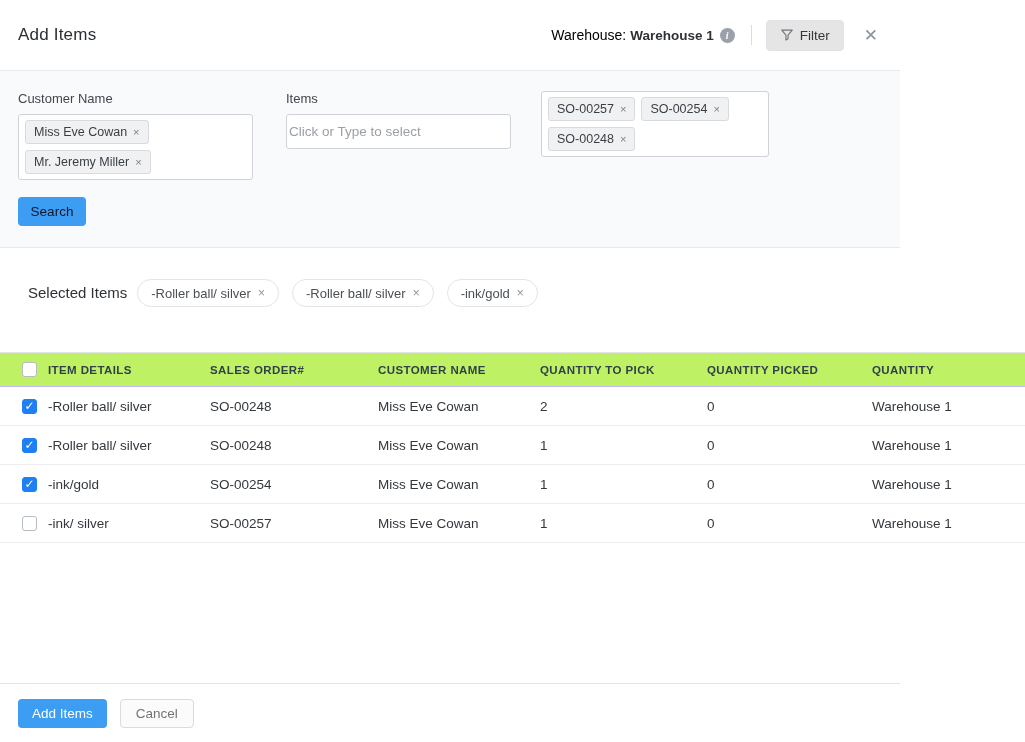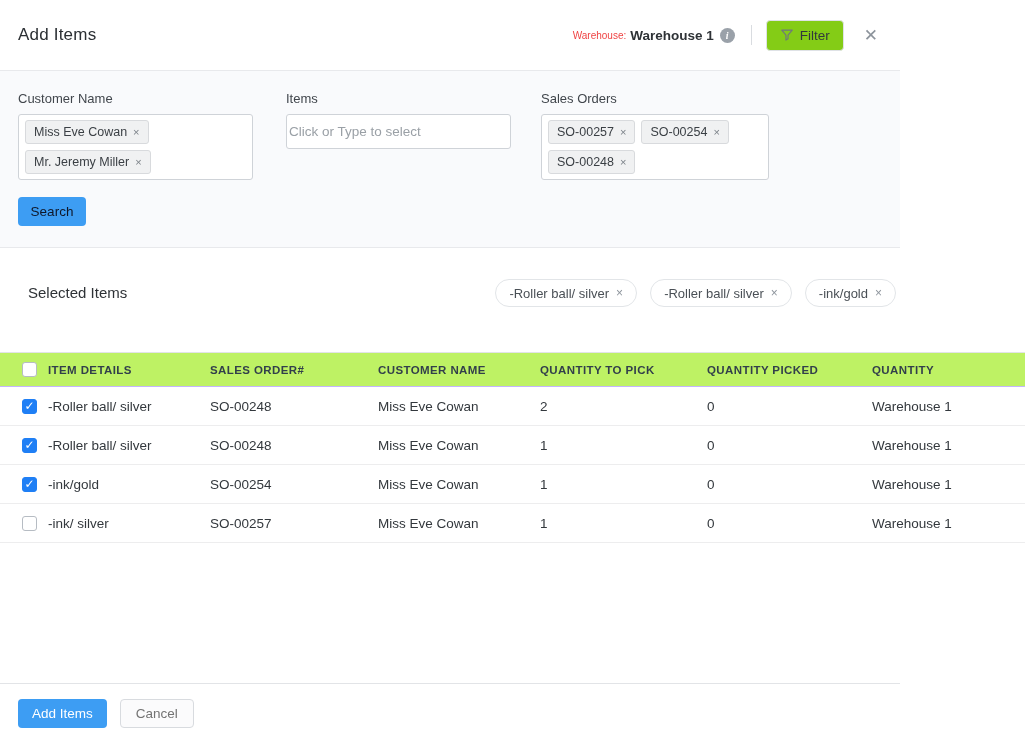--- a/index.html
+++ b/index.html
@@ -5,28 +5,28 @@
   * { margin:0; padding:0; box-sizing:border-box; }
   html,body { width:1025px; height:742px; overflow:hidden; background:#fff;
               font-family:"Liberation Sans","DejaVu Sans",sans-serif; }
   .modal { width:900px; height:742px; background:#fff; display:flex; flex-direction:column; }
 
   
   .modal-header { height:70px; flex:0 0 70px; display:flex; align-items:center;
                   justify-content:space-between; padding:0 18px 0 18px; background:#fff; }
   .page-title { font-size:17px; font-weight:400; color:#2b2f33; letter-spacing:.2px; }
   .header-right { display:flex; align-items:center; }
-  .wh-label { font-size:10px; color:#ef4444; }
+  .wh-label { font-size:14px; color:#000000; }
   .wh-value { font-size:13.5px; color:#2e3236; font-weight:700; margin-left:4px; }
   .info-icon { width:15px; height:15px; border-radius:50%; background:#9aa1a9; color:#fff;
                font-size:10px; font-weight:700; font-style:italic; display:inline-flex;
                align-items:center; justify-content:center; margin-left:6px; cursor:default;
                font-family:"Liberation Serif","DejaVu Serif",serif; }
   .header-divider { width:1px; height:20px; background:#d9dce0; margin:0 14px 0 16px; }
-  .filter-button { display:inline-flex; align-items:center; gap:6px; background:#84cc16;
+  .filter-button { display:inline-flex; align-items:center; gap:6px; background:#e5e5e5;
                    border:1px solid #dfe2e6; border-radius:4px; padding:7px 13px; cursor:pointer; }
   .filter-button span { font-size:13.5px; color:#32373c; }
   .filter-icon svg { display:block; }
   .close-button { margin-left:16px; font-size:17px; color:#8d949c; cursor:pointer;
                   line-height:1; padding:2px 4px; background:none; border:none; }
 
   
   .filter-panel { flex:0 0 178px; background:#f9fafc; border-top:1px solid #e8e9ec;
                   border-bottom:1px solid #e8e9ec; padding:20px 18px 0 18px; }
   .panel-fields { display:flex; }
@@ -45,21 +45,21 @@
   .items-input { width:225px; height:35px; border:1px solid #cfd3d8; border-radius:3px;
                  padding:0 2px; font-size:13.5px; color:#333;
                  font-family:"Liberation Sans","DejaVu Sans",sans-serif; }
   .items-input::placeholder { color:#9aa0a6; }
   .search-button { margin-top:17px; width:68px; height:29px; background:#3d9df3; color:#0f172a;
                    border:none; border-radius:4px; font-size:13.5px; font-weight:500;
                    cursor:pointer; font-family:inherit; }
 
   
   .selected-row { flex:0 0 104px; background:#fff; display:flex; align-items:flex-start;
-                  padding:31px 4px 0 28px;justify-content:space-between; }
+                  padding:31px 4px 0 28px; }
   .selected-label { font-size:15px; color:#2e3236; margin-right:10px; line-height:28px; }
   .chips { display:flex; gap:13px; }
   .chip { background:#fff; border:1px solid #e2e5e8; border-radius:15px; height:28px;
           display:inline-flex; align-items:center; padding:0 13px; font-size:13px;
           color:#4a5056; gap:7px; white-space:nowrap; }
   .chip .chip-x { color:#8d949c; font-size:12px; cursor:pointer; }
 
   
   table { width:1025px; border-collapse:collapse; table-layout:fixed; }
   thead tr { height:34px; background:#bef264; border-top:1px solid #e2e4e7;
@@ -125,21 +125,20 @@
               <span class="tag-label">Mr. Jeremy Miller</span>
               <span class="tag-x">×</span>
             </span>
           </div>
       </div>
       <div class="field-group items-group">
         <div class="field-label">Items</div>
         <input class="items-input" value="" placeholder="Click or Type to select" style="">
       </div>
       <div class="field-group">
-        <div class="field-label">Sales Orders</div>
         <div class="multiselect ms-orders" id="orders-box">
             <span class="tag">
               <span class="tag-label">SO-00257</span>
               <span class="tag-x">×</span>
             </span>
             <span class="tag">
               <span class="tag-label">SO-00254</span>
               <span class="tag-x">×</span>
             </span>
             <span class="tag">

